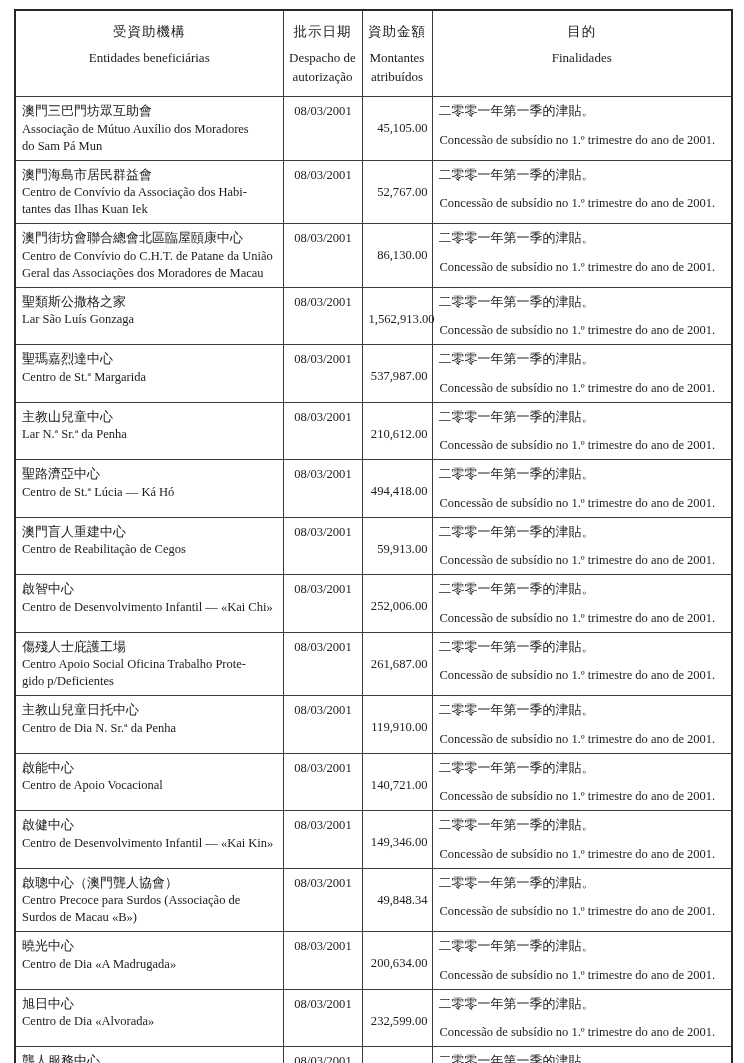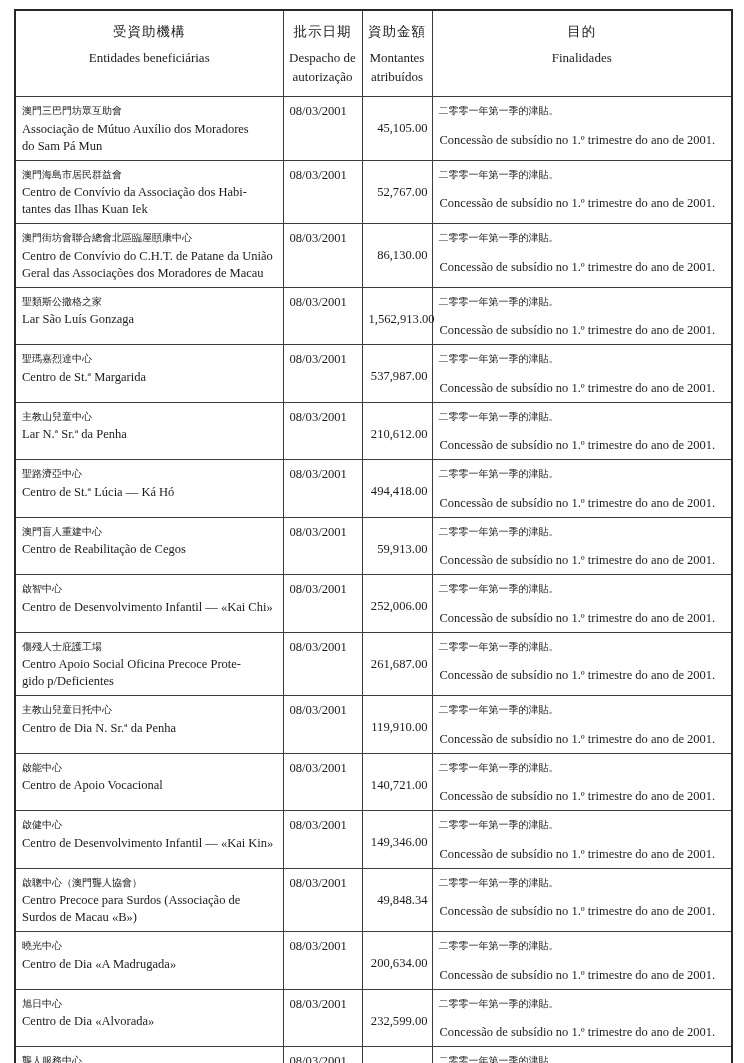--- a/index.html
+++ b/index.html
@@ -30,23 +30,23 @@
     vertical-align: top;
     font-weight: normal;
   }
   thead th {
     text-align: center;
     padding: 12px 3px 10px 3px;
   }
   .hd-zh { font-size: 13.5px; line-height: 18px; margin-bottom: 7px; letter-spacing: 1px; }
   .hd-pt { font-size: 13px;  line-height: 19px; }
   tbody td { padding: 4px 5px 5px 6px; }
-  .zh { font-size: 10px;   line-height: 19.5px; }
+  .zh { font-size: 13px;   line-height: 19.5px; }
   .pt { font-size: 12.5px; line-height: 17px; white-space: pre-line; }
-  td.date   { text-align: left; font-size: 12.6px; line-height: 19.5px; padding-top: 5px; }
+  td.date   { text-align: center; font-size: 12.6px; line-height: 19.5px; padding-top: 5px; }
   td.amount { text-align: right;  font-size: 12.6px; line-height: 19.5px; padding-top: 22px; padding-right: 4px; }
   td.purpose .pt { padding-left: 1px; margin-top: 11px; }
 </style>
 </head>
 <body>
 
 <div class="page">
   <table class="gazette">
     <colgroup>
       <col class="c-entity">
@@ -193,21 +193,21 @@
     <td class="amount">252,006.00</td>
     <td class="purpose">
       <div class="zh">二零零一年第一季的津貼。</div>
       <div class="pt">Concessão de subsídio no 1.º trimestre do ano de 2001.</div>
     </td>
   </tr>
 
   <tr>
     <td class="entity">
       <div class="zh">傷殘人士庇護工場</div>
-      <div class="pt">Centro Apoio Social Oficina Precoce Prote-
+      <div class="pt">Centro Apoio Social Oficina Trabalho Prote-
 gido p/Deficientes</div>
     </td>
     <td class="date">08/03/2001</td>
     <td class="amount">261,687.00</td>
     <td class="purpose">
       <div class="zh">二零零一年第一季的津貼。</div>
       <div class="pt">Concessão de subsídio no 1.º trimestre do ano de 2001.</div>
     </td>
   </tr>
 

